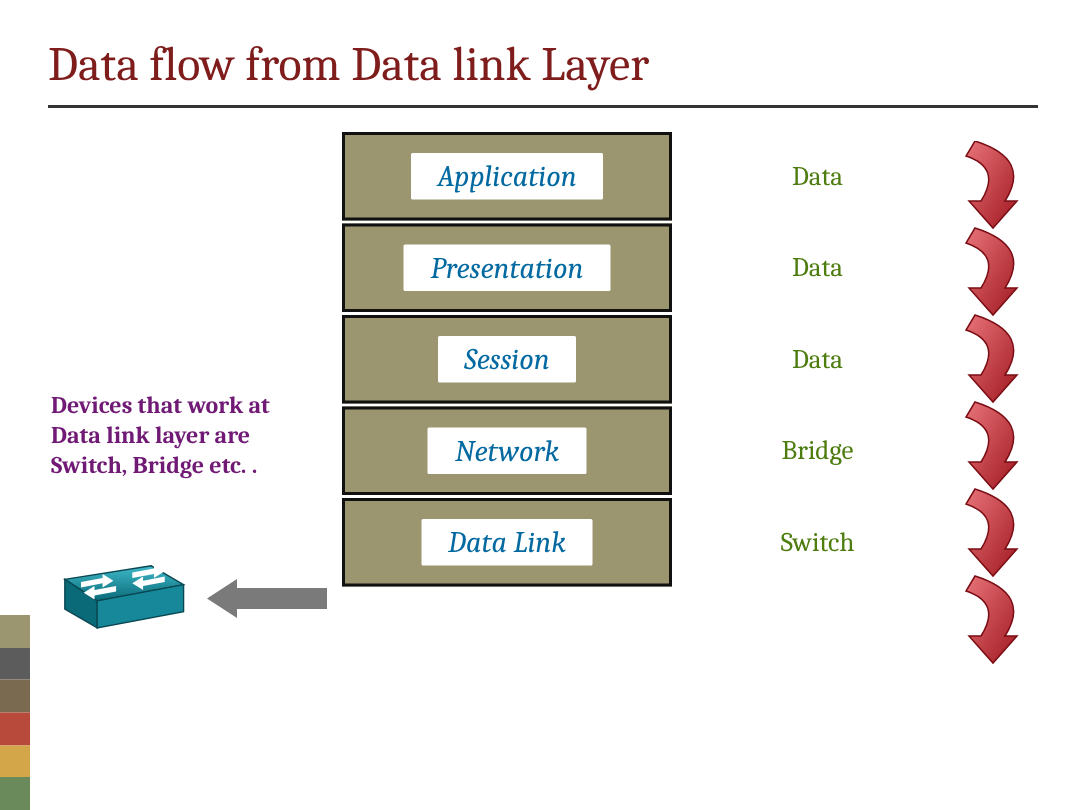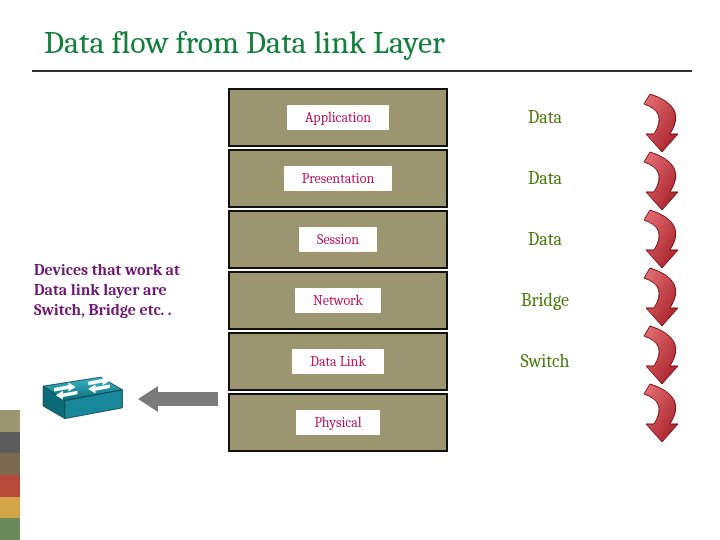--- a/index.html
+++ b/index.html
@@ -16,24 +16,24 @@
     left: 0;
     bottom: 0;
     width: 20px;
     height: 130px;
     display: flex;
     flex-direction: column;
   }
   .color-tab div { flex: 1; }
   .title {
     position: absolute;
-    left: 44px;
+    left: 32px;
     top: 24px;
     font-size: 32px;
-    color: #15803d;
+    color: #7f1d1d;
     font-weight: 400;
   }
   .title-underline {
     position: absolute;
     left: 32px;
     top: 70px;
     width: 660px;
     height: 2px;
     background: #333;
   }
@@ -72,24 +72,25 @@
     background: #9b9570;
     border: 2px solid #111;
     margin-bottom: 2px;
     display: flex;
     align-items: center;
     justify-content: center;
   }
   .layer-label {
     background: #ffffff;
     padding: 4px 18px;
-    font-size: 14px;
+    font-size: 20px;
     font-weight: 400;
-    color: #be185d;
+    color: #0369a1;
     border-radius: 1px;
+    font-style: italic;
   }
   .pdu-col {
     position: absolute;
     left: 470px;
     top: 88px;
     width: 150px;
   }
   .pdu-cell {
     height: 59px;
     margin-bottom: 2px;
@@ -155,23 +156,20 @@
     </div>
   <div class="layer-row">
       <span class="layer-label">Session</span>
     </div>
   <div class="layer-row">
       <span class="layer-label">Network</span>
     </div>
   <div class="layer-row">
       <span class="layer-label">Data Link</span>
     </div>
-  <div class="layer-row">
-      <span class="layer-label">Physical</span>
-    </div>
 </div>
 
 <div class="pdu-col">
   <div class="pdu-cell">Data</div>
   <div class="pdu-cell">Data</div>
   <div class="pdu-cell">Data</div>
   <div class="pdu-cell">Bridge</div>
   <div class="pdu-cell">Switch</div>
   <div class="pdu-cell"></div>
 </div>

